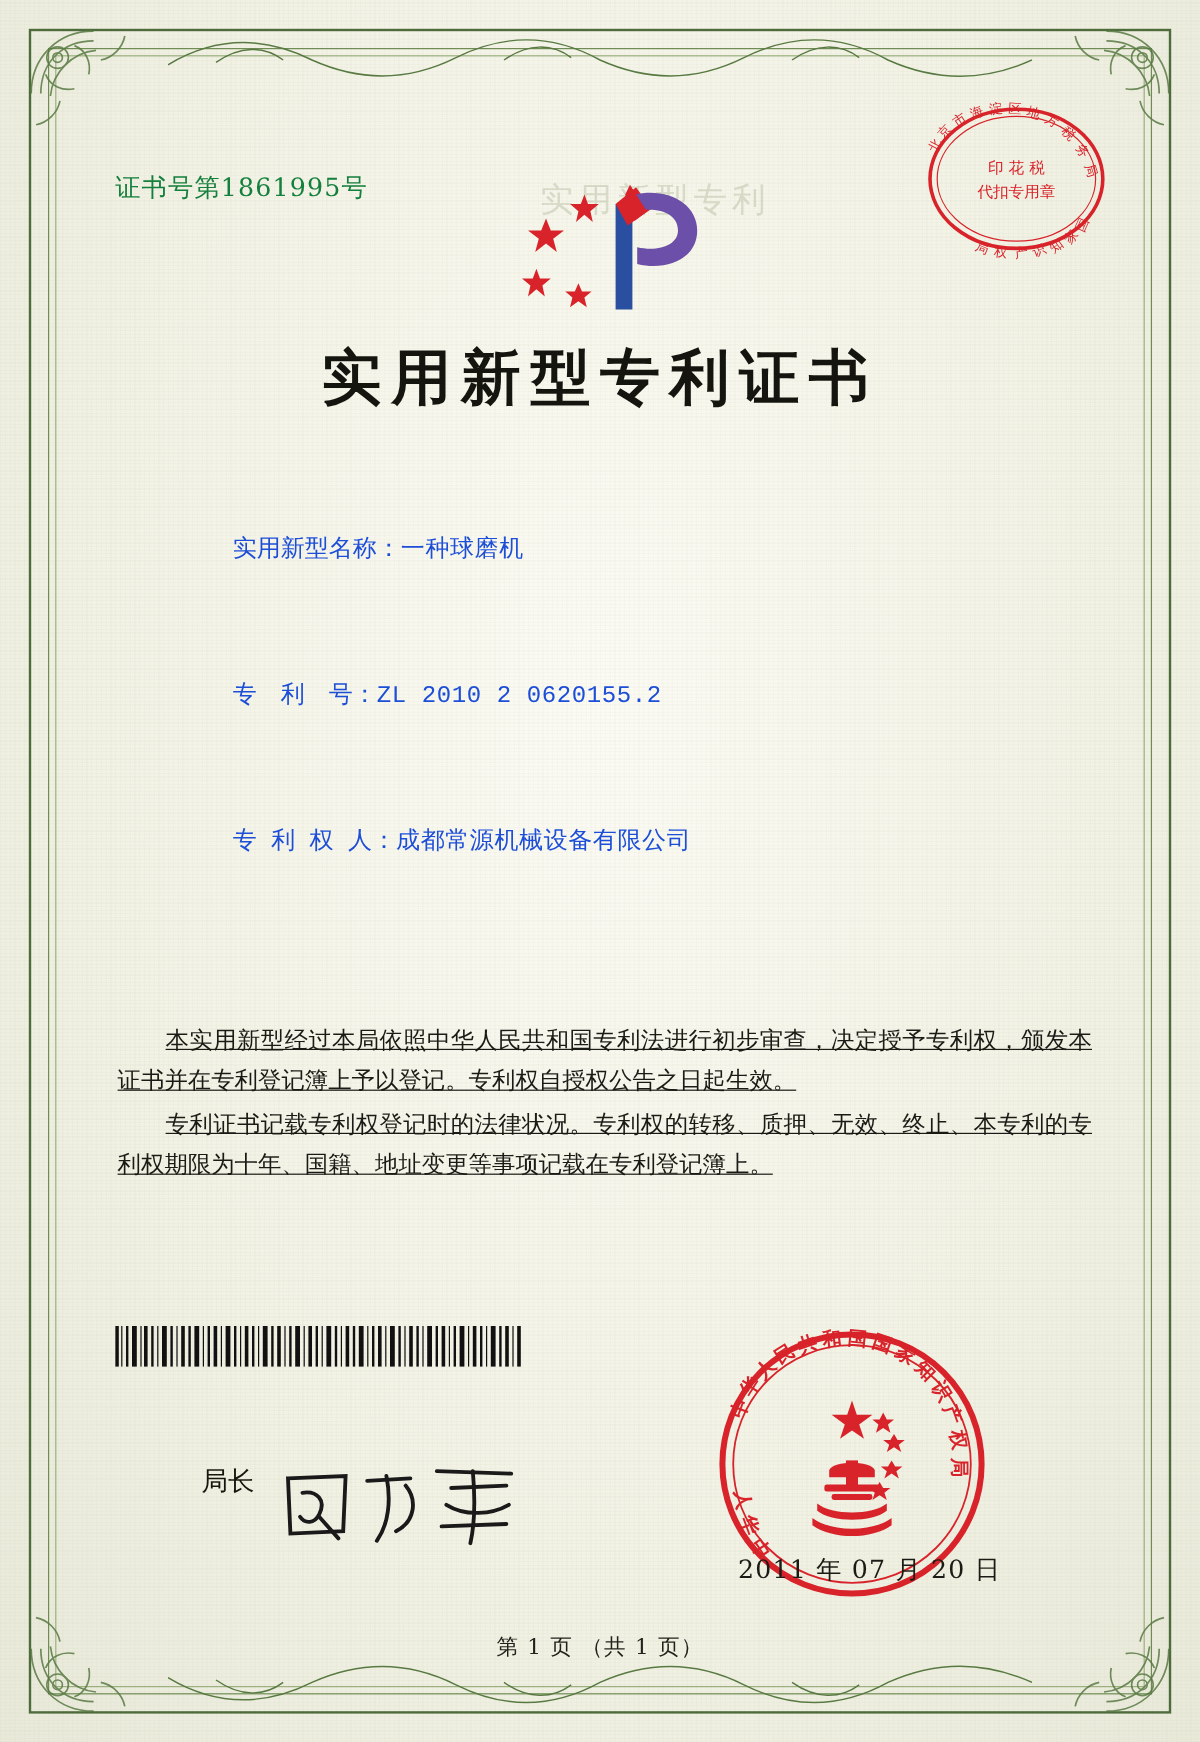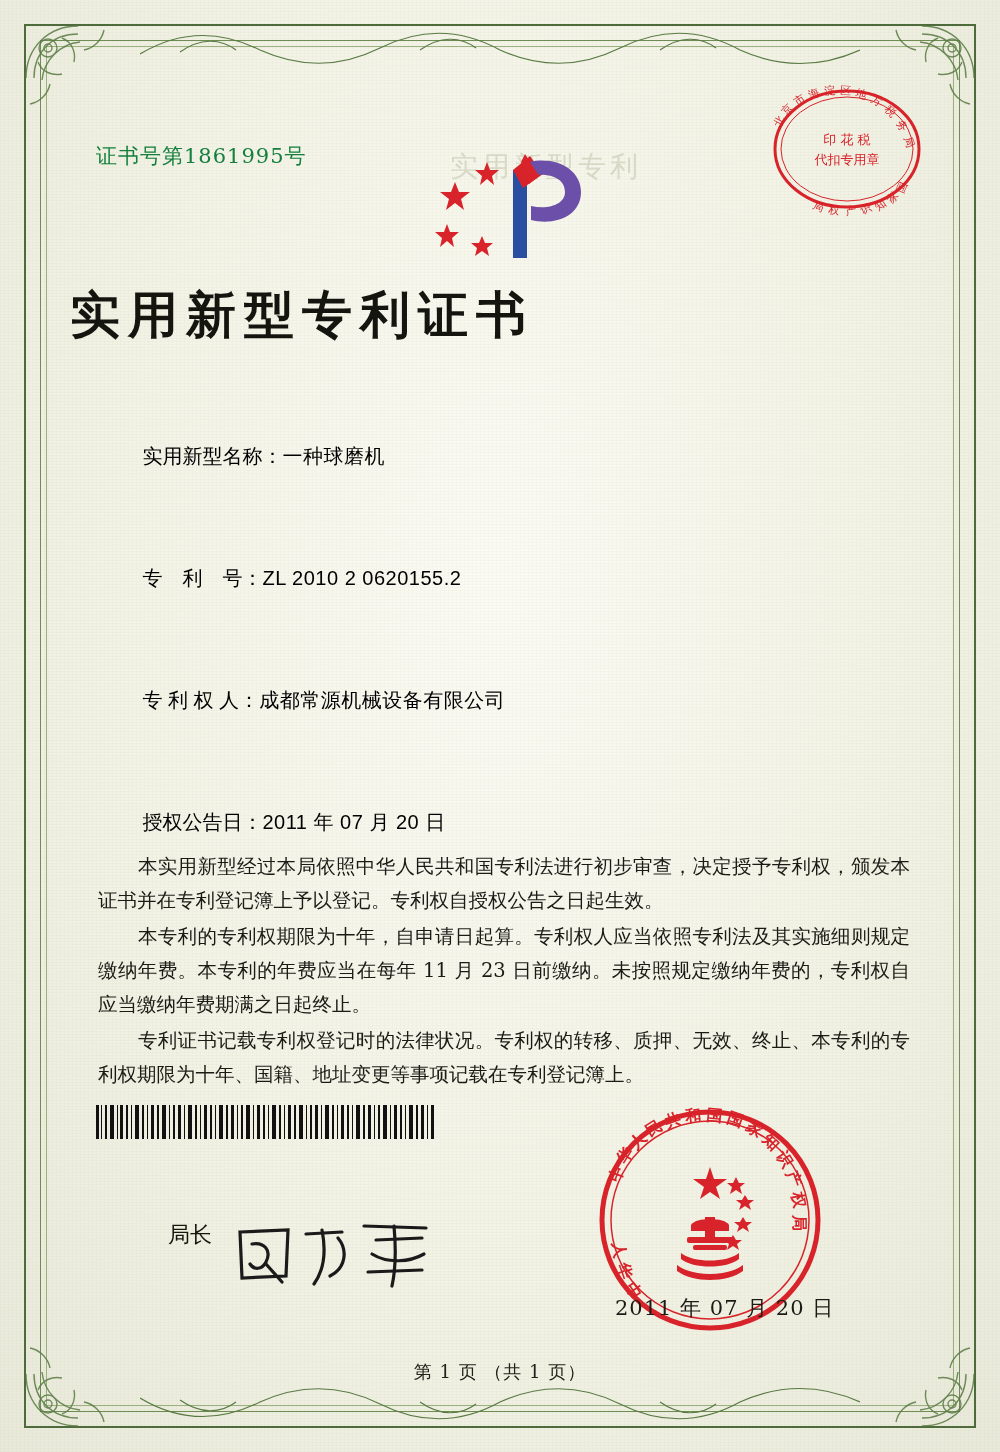--- a/index.html
+++ b/index.html
@@ -97,57 +97,59 @@
     top: 22px;
     width: 175px;
     height: 135px;
   }
 
   .doc-title {
     position: absolute;
     left: 0;
     top: 222px;
     width: 860px;
+    text-align: center;
     font-family: Liberation Sans, sans-serif;
     font-weight: bold;
     font-size: 50px;
     letter-spacing: 8px;
     color: #151510;
   }
 
   .fields {
     position: absolute;
     left: 28px;
     top: 360px;
     width: 800px;
   }
   .field-row {
-    font-family: Liberation Sans, sans-serif;
+    font-family: Liberation Mono, monospace;
     font-size: 20px;
-    color: #000000;
+    color: #1d4ed8;
     margin-bottom: 49px;
     white-space: pre;
   }
   .field-label { letter-spacing: 0px; }
   .field-value { letter-spacing: 0.5px; }
 
   .paragraphs {
     position: absolute;
     left: 28px;
     top: 790px;
     width: 812px;
     font-family: "DejaVu Serif", "Liberation Serif", serif;
     font-size: 19.5px;
     line-height: 34px;
     color: #1b1b16;
     text-align: justify;
   }
   .paragraphs p {
     margin: 0 0 2px 0;
     text-indent: 40px;
+    text-decoration: underline;
   }
 
   
   .barcode {
     position: absolute;
     left: 26px;
     top: 1045px;
     width: 340px;
     height: 34px;
   }
@@ -346,28 +348,24 @@
     <div class="fields">
       <div class="field-row">
         <span class="field-label">实用新型名称：</span><span class="field-value">一种球磨机</span>
       </div>
       <div class="field-row">
         <span class="field-label">专　利　号：</span><span class="field-value">ZL 2010 2 0620155.2</span>
       </div>
       <div class="field-row">
         <span class="field-label">专 利 权 人：</span><span class="field-value">成都常源机械设备有限公司</span>
       </div>
-      <div class="field-row">
-        <span class="field-label">授权公告日：</span><span class="field-value">2011 年 07 月 20 日</span>
-      </div>
     </div>
 
     <div class="paragraphs">
       <p>本实用新型经过本局依照中华人民共和国专利法进行初步审查，决定授予专利权，颁发本证书并在专利登记簿上予以登记。专利权自授权公告之日起生效。</p>
-      <p>本专利的专利权期限为十年，自申请日起算。专利权人应当依照专利法及其实施细则规定缴纳年费。本专利的年费应当在每年 11 月 23 日前缴纳。未按照规定缴纳年费的，专利权自应当缴纳年费期满之日起终止。</p>
       <p>专利证书记载专利权登记时的法律状况。专利权的转移、质押、无效、终止、本专利的专利权期限为十年、国籍、地址变更等事项记载在专利登记簿上。</p>
     </div>
 
     <svg class="barcode" viewBox="0 0 340 34" preserveAspectRatio="none">
       <g fill="#111111">
         <rect x="0" y="0" width="3" height="34"></rect>
           <rect x="5" y="0" width="1" height="34"></rect>
         <rect x="9" y="0" width="2" height="34"></rect>
           <rect x="14" y="0" width="4" height="34"></rect>
         <rect x="21" y="0" width="1" height="34"></rect>

